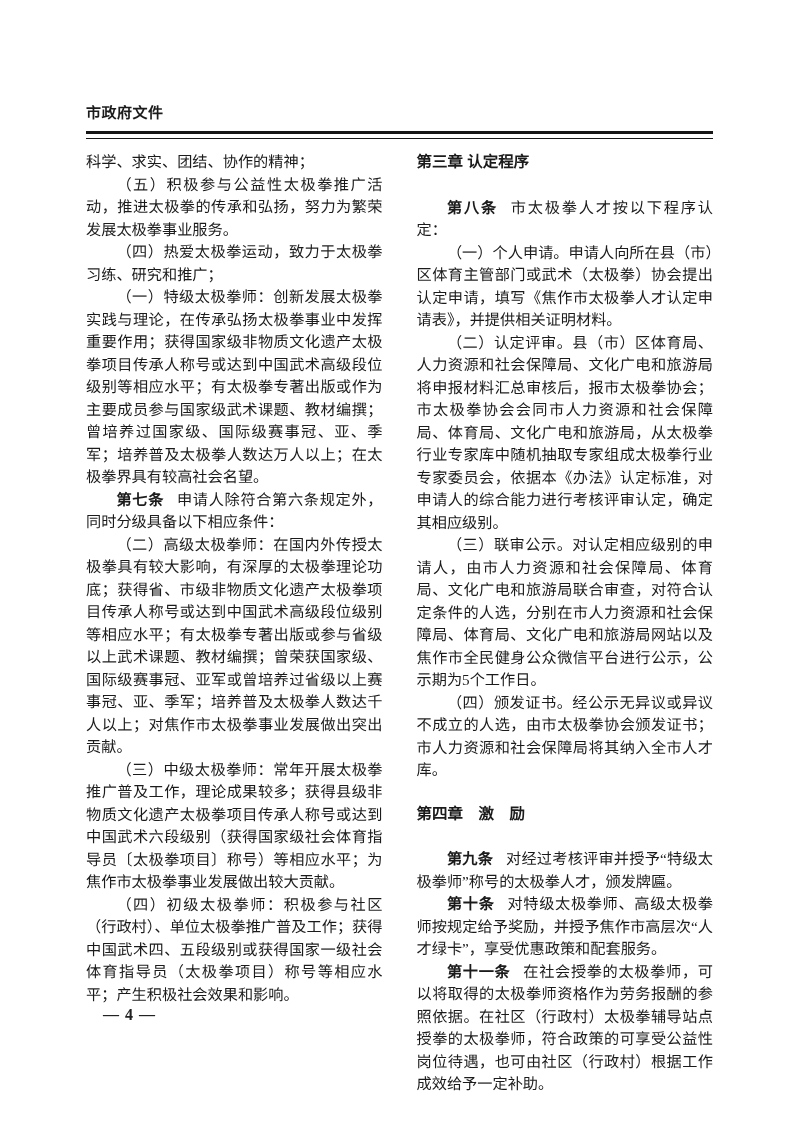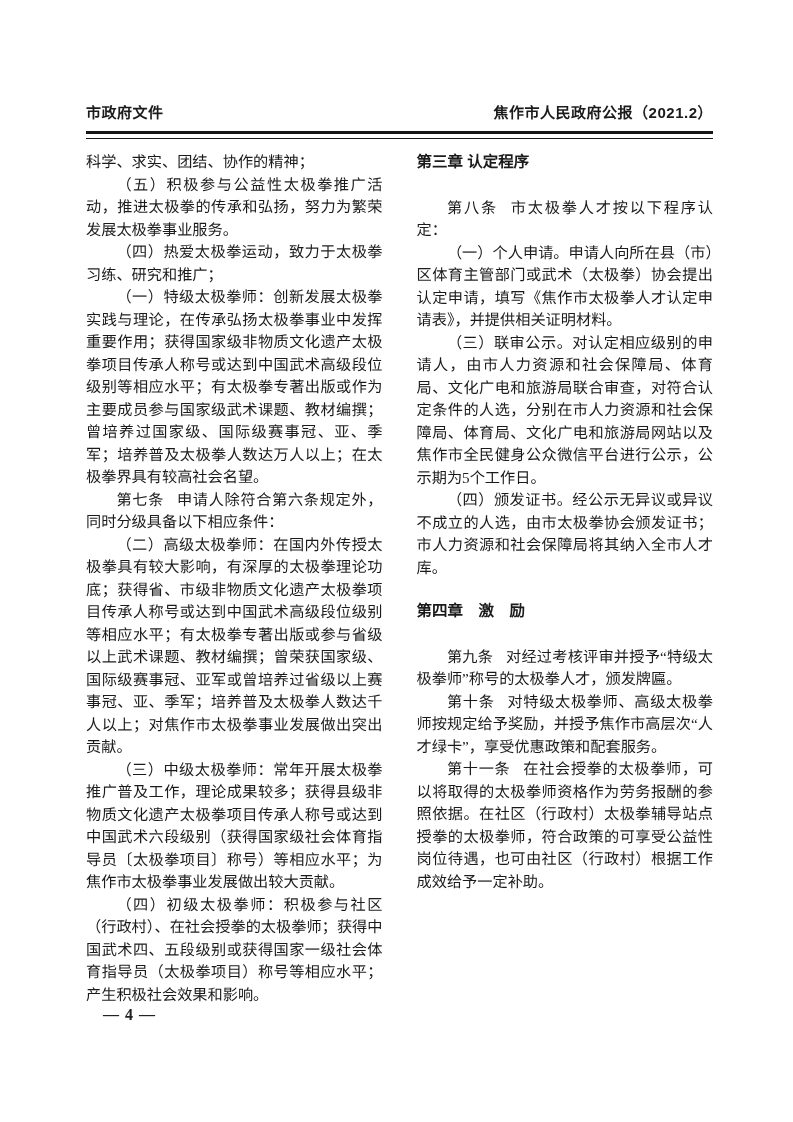--- a/index.html
+++ b/index.html
@@ -48,21 +48,21 @@
     text-justify: inter-ideograph;
   }
   .col p {
     margin: 0;
     text-indent: 2em;
     word-break: break-all;
   }
   .col p.cont { text-indent: 0; }
   .term {
     font-family: "Liberation Sans", "DejaVu Sans", sans-serif;
-    font-weight: normal;
+    font-weight: bold;
     margin-right: 0.85em;
   }
   h2.chapter {
     font-family: "Liberation Sans", "DejaVu Sans", sans-serif;
     font-weight: bold;
     font-size: 15.5px;
     margin: 21px 0 23px 0;
     line-height: 22.5px;
   }
   h2.chapter.first { margin-top: 0; }
@@ -77,41 +77,41 @@
   }
 </style>
 </head>
 <body>
 
 <div class="page">
   <div class="content">
 
     <div class="running-head">
       <span>市政府文件</span>
-      <span>焦作市人民政府公报（2021.2）</span>
     </div>
     <div class="header-rule"></div>
 
     <div class="columns">
 
       <section class="col">
         <p class="cont"><span>科学、求实、团结、协作的精神；</span></p>
         <p><span>（五）积极参与公益性太极拳推广活动，推进太极拳的传承和弘扬，努力为繁荣发展太极拳事业服务。</span></p>
         <p><span>（四）热爱太极拳运动，致力于太极拳习练、研究和推广；</span></p>
         <p><span>（一）特级太极拳师：创新发展太极拳实践与理论，在传承弘扬太极拳事业中发挥重要作用；获得国家级非物质文化遗产太极拳项目传承人称号或达到中国武术高级段位级别等相应水平；有太极拳专著出版或作为主要成员参与国家级武术课题、教材编撰；曾培养过国家级、国际级赛事冠、亚、季军；培养普及太极拳人数达万人以上；在太极拳界具有较高社会名望。</span></p>
         <p><span class="term">第七条</span><span>申请人除符合第六条规定外，同时分级具备以下相应条件：</span></p>
         <p><span>（二）高级太极拳师：在国内外传授太极拳具有较大影响，有深厚的太极拳理论功底；获得省、市级非物质文化遗产太极拳项目传承人称号或达到中国武术高级段位级别等相应水平；有太极拳专著出版或参与省级以上武术课题、教材编撰；曾荣获国家级、国际级赛事冠、亚军或曾培养过省级以上赛事冠、亚、季军；培养普及太极拳人数达千人以上；对焦作市太极拳事业发展做出突出贡献。</span></p>
         <p><span>（三）中级太极拳师：常年开展太极拳推广普及工作，理论成果较多；获得县级非物质文化遗产太极拳项目传承人称号或达到中国武术六段级别（获得国家级社会体育指导员〔太极拳项目〕称号）等相应水平；为焦作市太极拳事业发展做出较大贡献。</span></p>
-        <p><span>（四）初级太极拳师：积极参与社区（行政村）、在社会授拳的太极拳师；获得中国武术四、五段级别或获得国家一级社会体育指导员（太极拳项目）称号等相应水平；产生积极社会效果和影响。</span></p>
+        <p><span>（四）初级太极拳师：积极参与社区（行政村）、单位太极拳推广普及工作；获得中国武术四、五段级别或获得国家一级社会体育指导员（太极拳项目）称号等相应水平；产生积极社会效果和影响。</span></p>
       </section>
 
       <section class="col">
         <h2 class="chapter first">第三章 认定程序</h2>
         <p><span class="term">第八条</span><span>市太极拳人才按以下程序认定：</span></p>
         <p><span>（一）个人申请。申请人向所在县（市）区体育主管部门或武术（太极拳）协会提出认定申请，填写《焦作市太极拳人才认定申请表》，并提供相关证明材料。</span></p>
+        <p><span>（二）认定评审。县（市）区体育局、人力资源和社会保障局、文化广电和旅游局将申报材料汇总审核后，报市太极拳协会；市太极拳协会会同市人力资源和社会保障局、体育局、文化广电和旅游局，从太极拳行业专家库中随机抽取专家组成太极拳行业专家委员会，依据本《办法》认定标准，对申请人的综合能力进行考核评审认定，确定其相应级别。</span></p>
         <p><span>（三）联审公示。对认定相应级别的申请人，由市人力资源和社会保障局、体育局、文化广电和旅游局联合审查，对符合认定条件的人选，分别在市人力资源和社会保障局、体育局、文化广电和旅游局网站以及焦作市全民健身公众微信平台进行公示，公示期为5个工作日。</span></p>
         <p><span>（四）颁发证书。经公示无异议或异议不成立的人选，由市太极拳协会颁发证书；市人力资源和社会保障局将其纳入全市人才库。</span></p>
         <h2 class="chapter">第四章　激　励</h2>
         <p><span class="term">第九条</span><span>对经过考核评审并授予“特级太极拳师”称号的太极拳人才，颁发牌匾。</span></p>
         <p><span class="term">第十条</span><span>对特级太极拳师、高级太极拳师按规定给予奖励，并授予焦作市高层次“人才绿卡”，享受优惠政策和配套服务。</span></p>
         <p><span class="term">第十一条</span><span>在社会授拳的太极拳师，可以将取得的太极拳师资格作为劳务报酬的参照依据。在社区（行政村）太极拳辅导站点授拳的太极拳师，符合政策的可享受公益性岗位待遇，也可由社区（行政村）根据工作成效给予一定补助。</span></p>
       </section>
 
     </div>
   </div>

